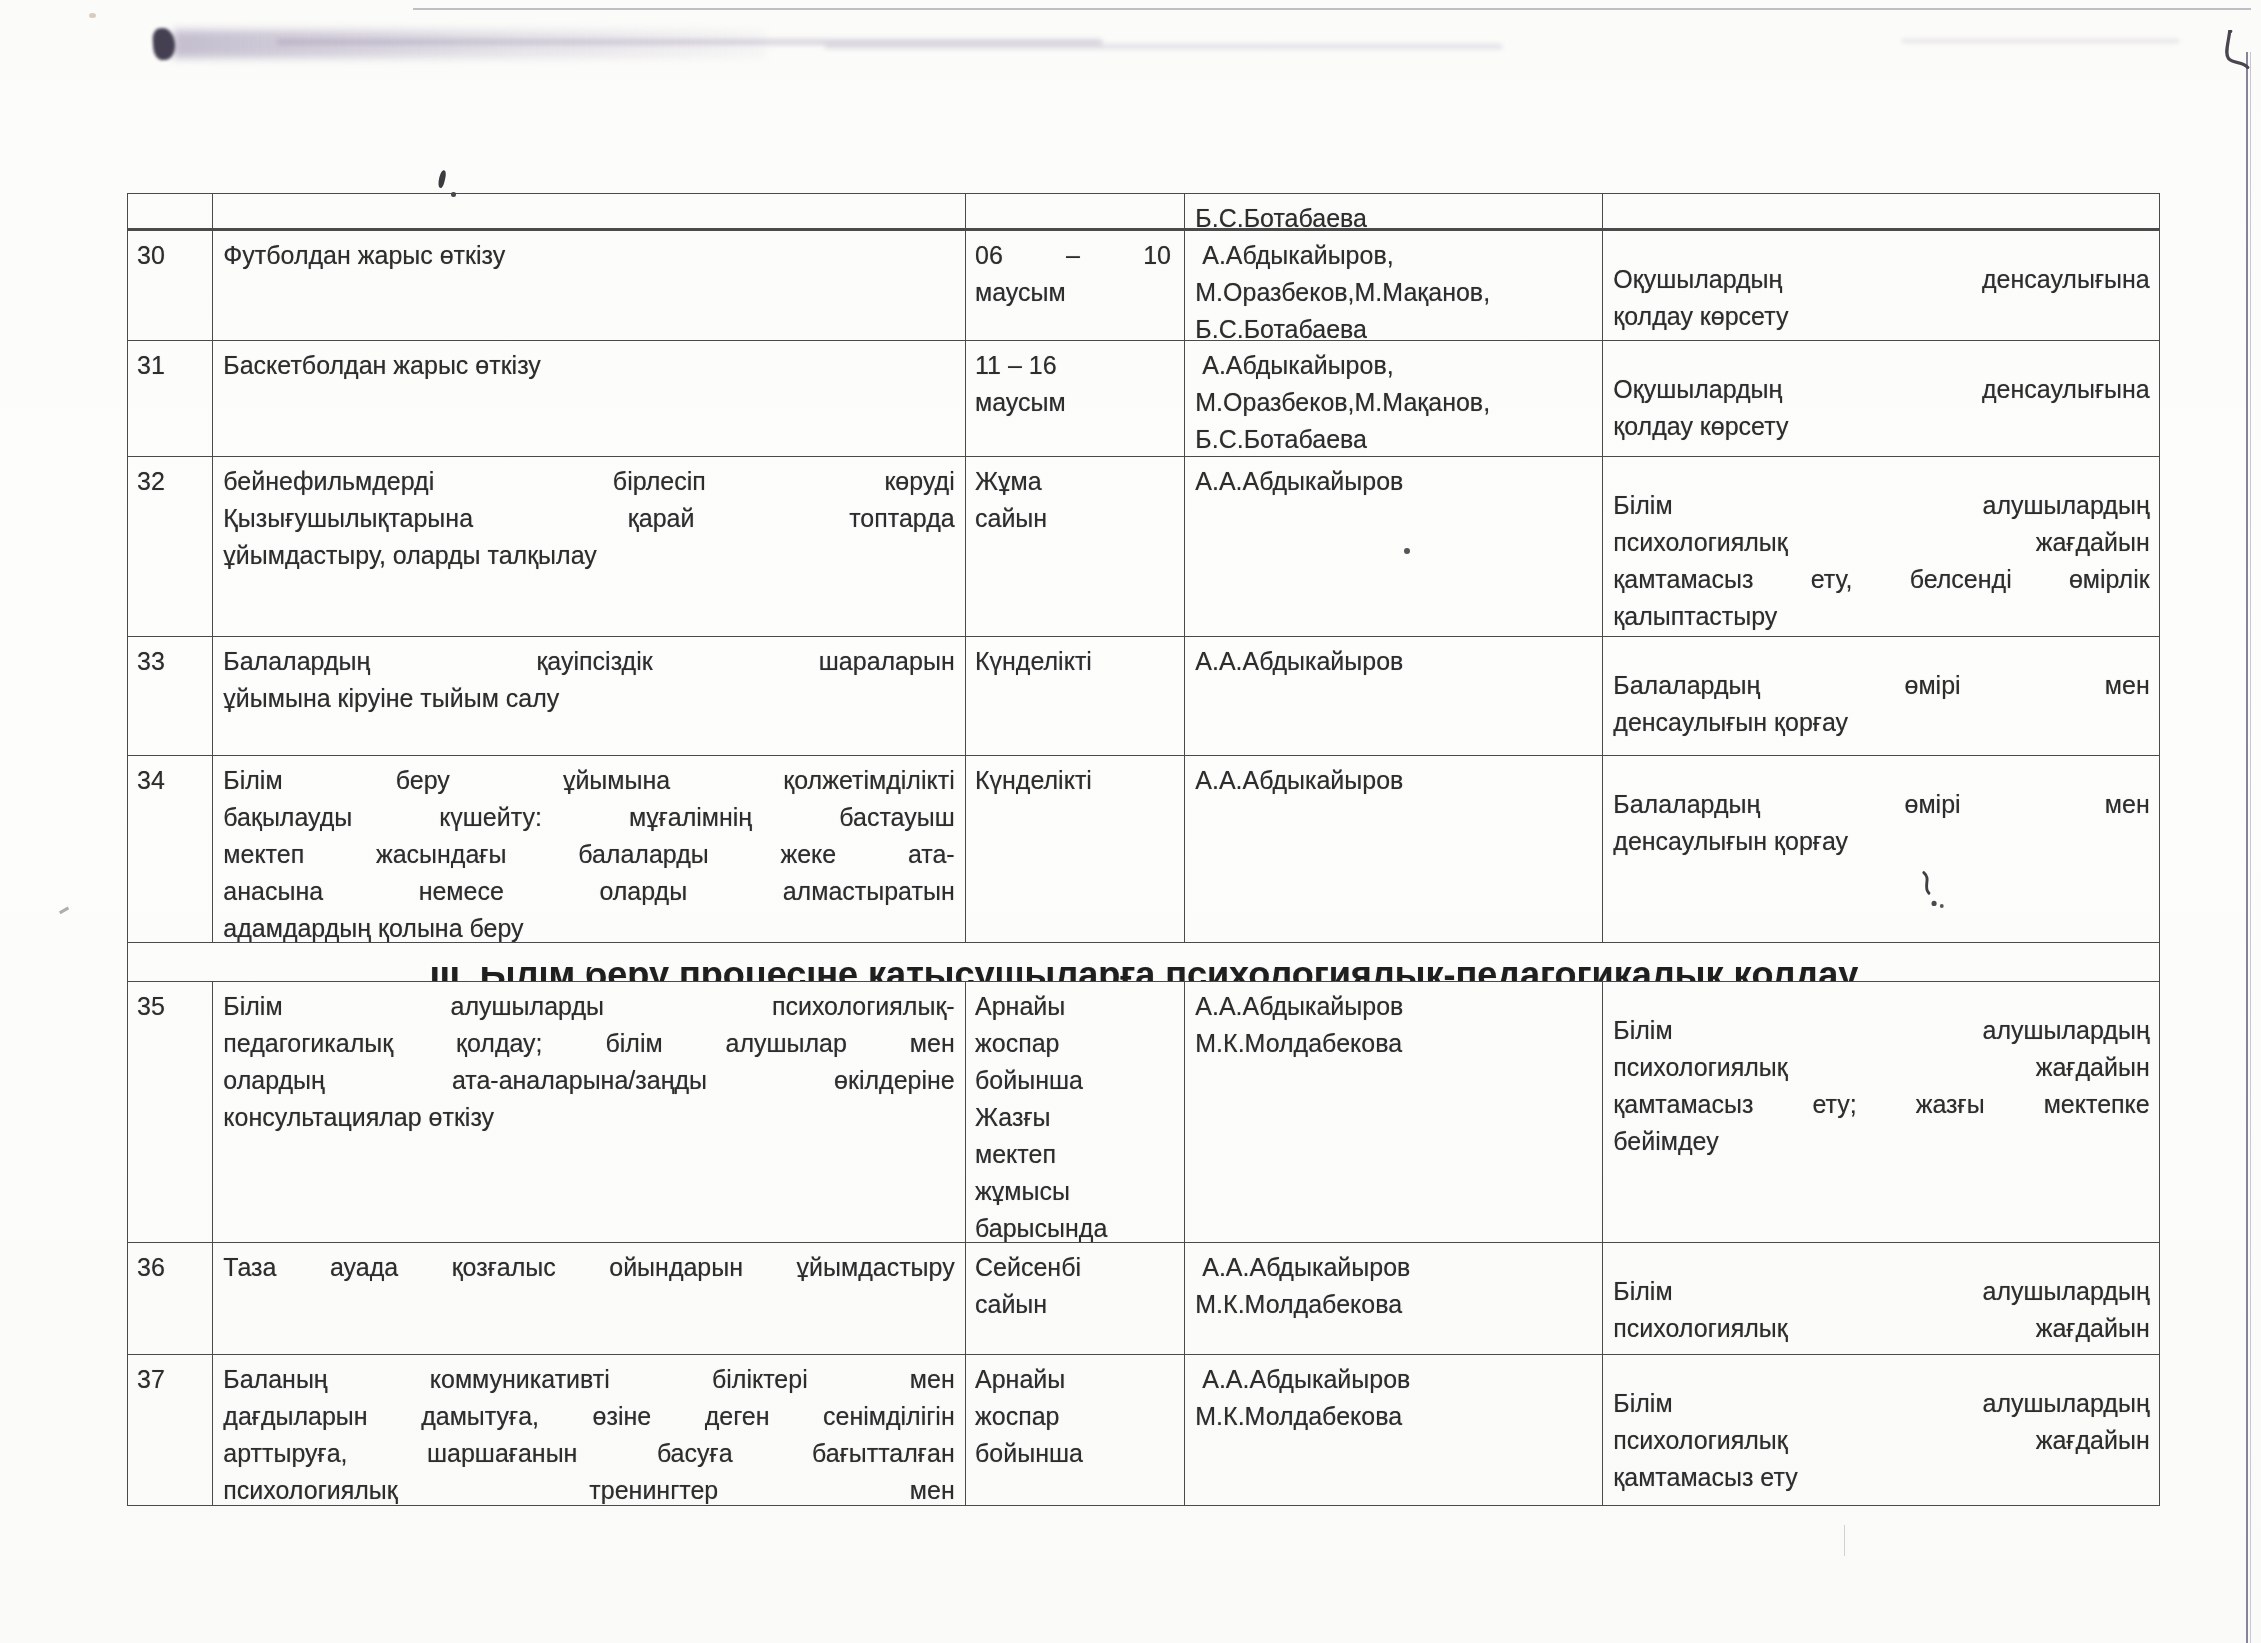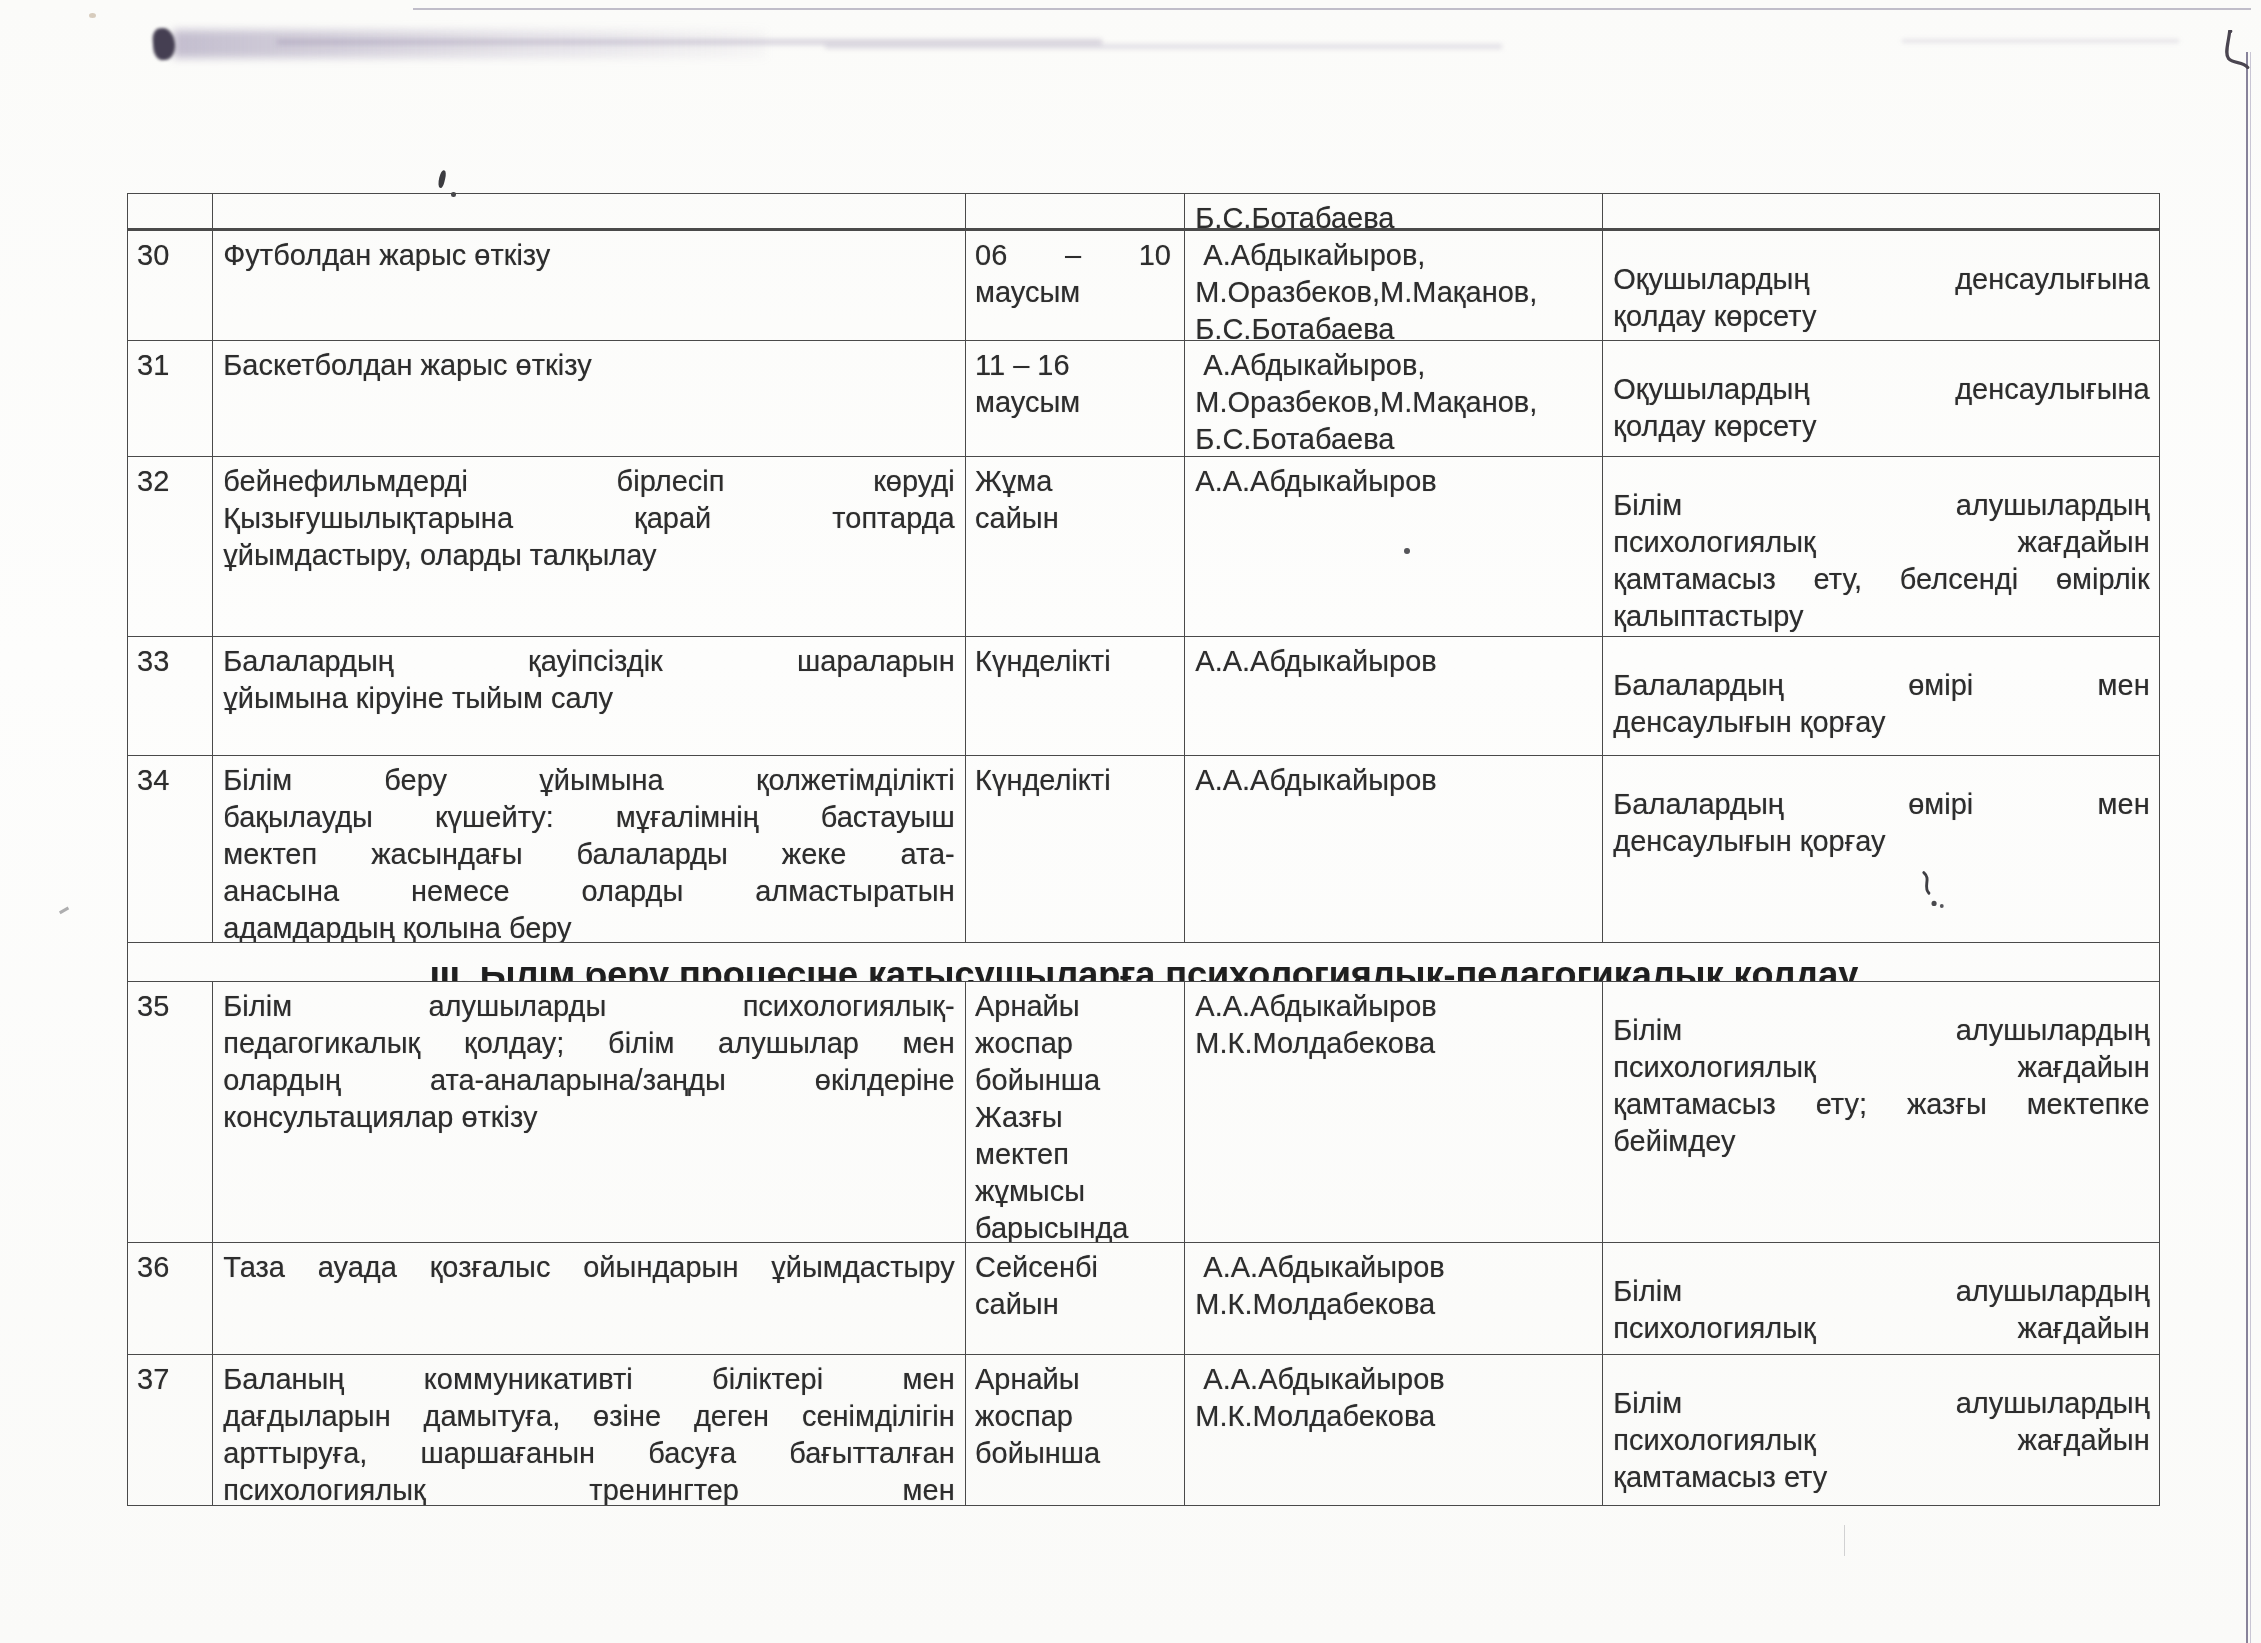--- a/index.html
+++ b/index.html
@@ -22,21 +22,21 @@
     display:grid;
     border:1.9px solid var(--line);
     box-sizing:content-box;
   }
   .cell{
     border-right:1.3px solid var(--line);
     border-bottom:1.9px solid var(--line);
     box-sizing:border-box;
     padding:6.4px 10.3px 0 10.3px;
     overflow:hidden;
-    font-size:29px;
+    font-size:25px;
     line-height:37px;
     text-shadow:0 0 0.8px rgba(55,55,55,.55);
   }
   .cell.lastcol{border-right:none;margin-top:24px;}
   .cell.lastrow{border-bottom:none;}
   .cell.thickb{border-bottom-width:3.2px;}
   .num-cell{padding-left:9px;}
   .time-cell{padding-left:9px;padding-right:13px;}
   .section-cell{
     grid-column:1 / -1;

